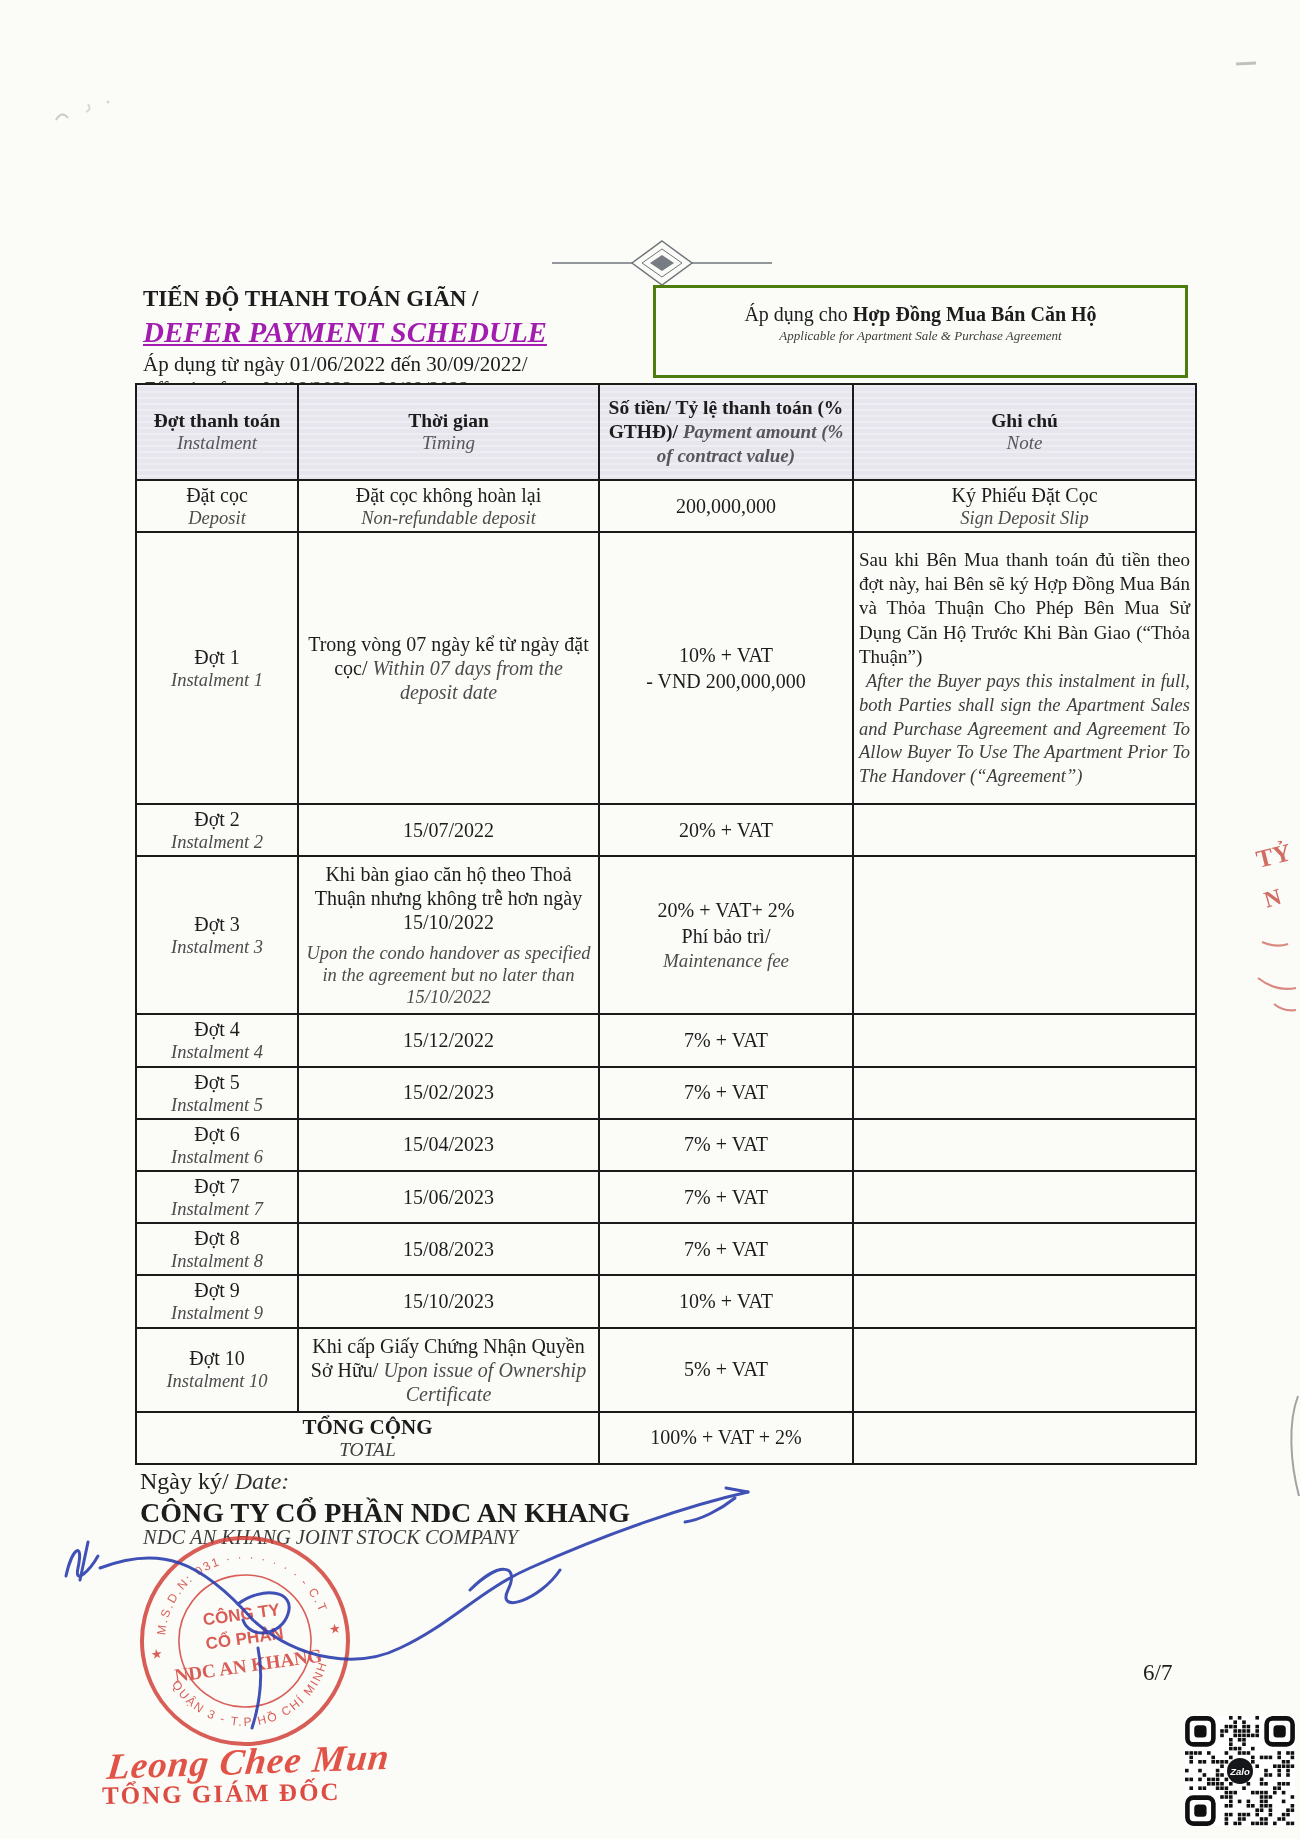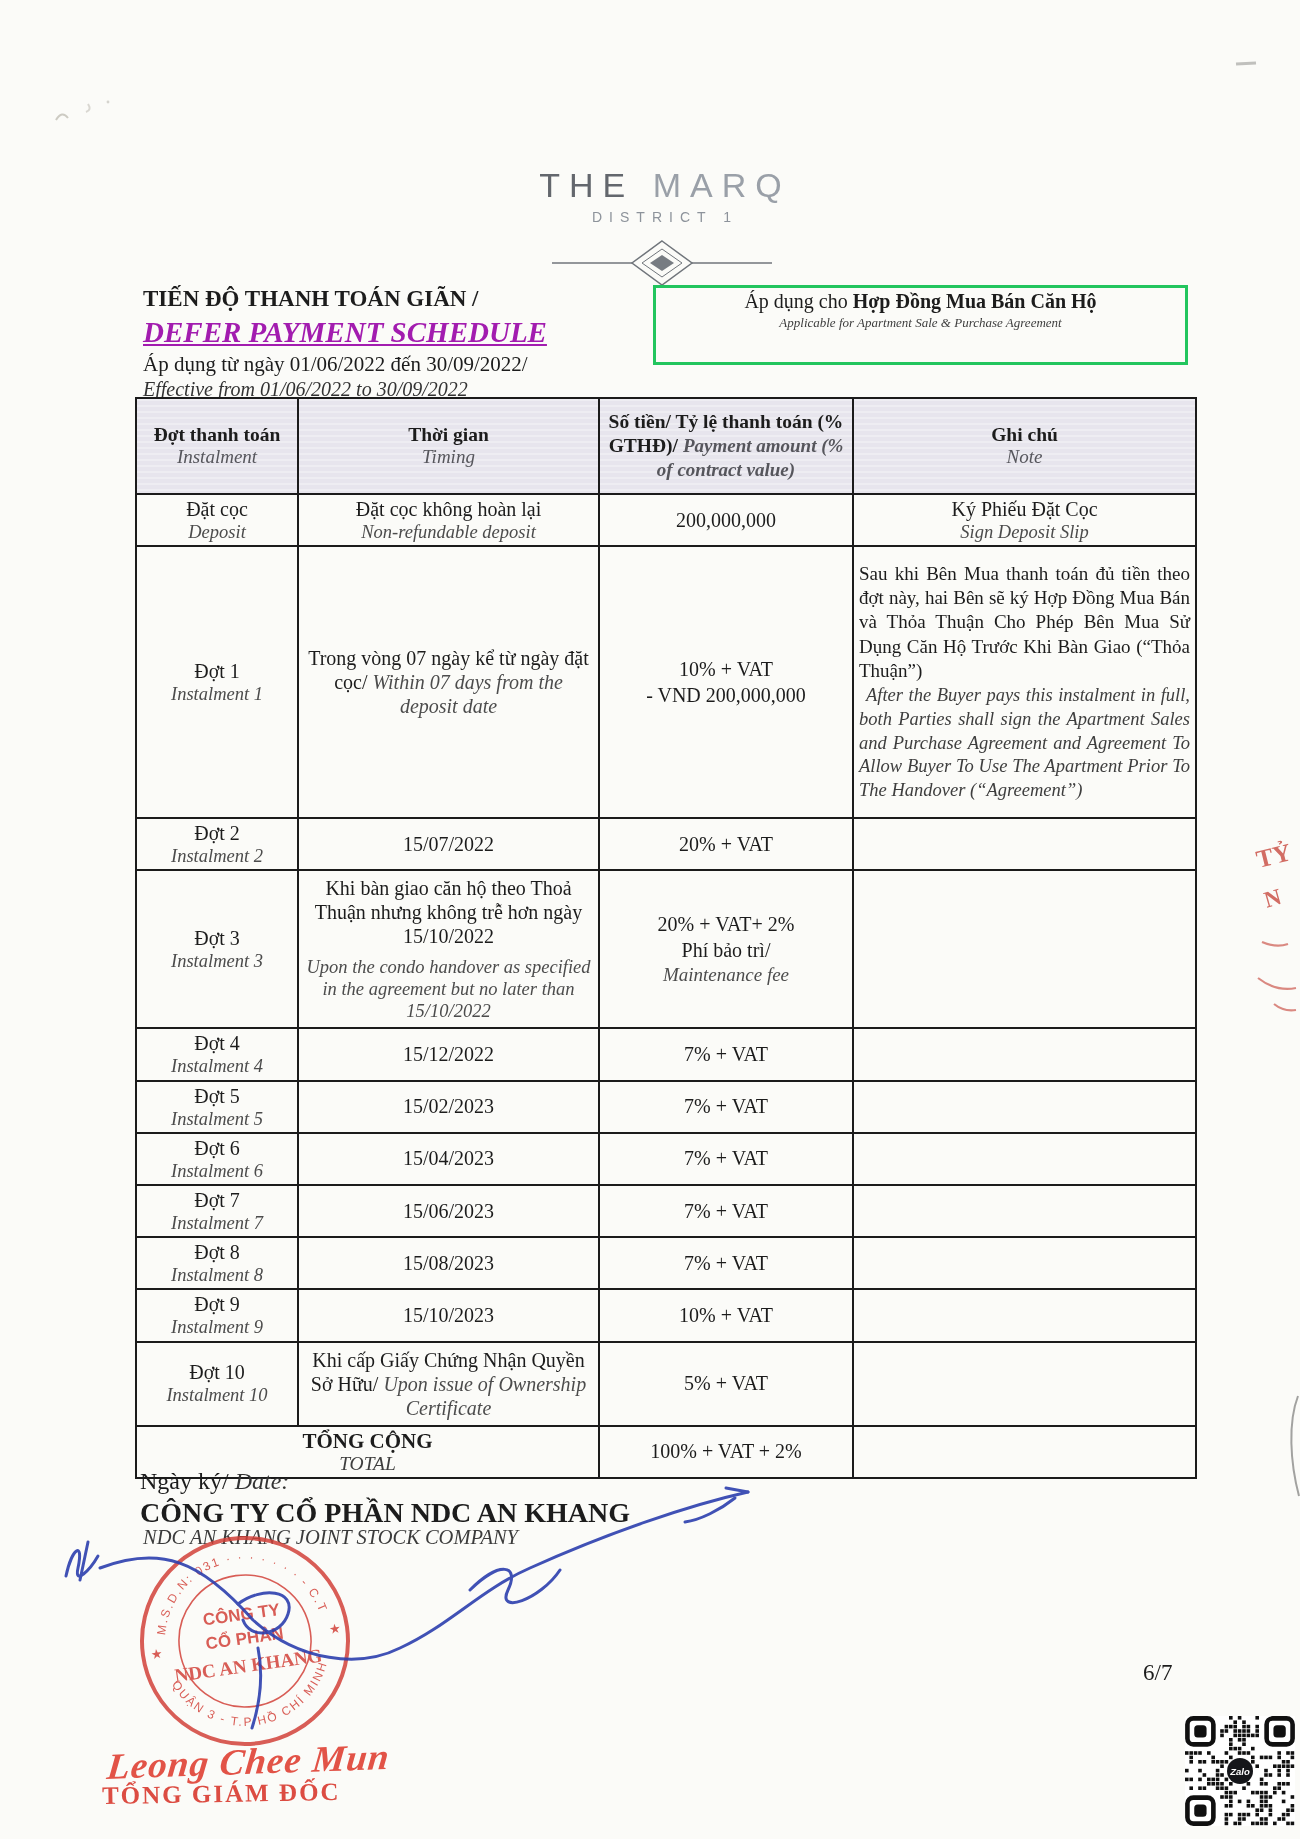--- a/index.html
+++ b/index.html
@@ -13,25 +13,25 @@
                  letter-spacing:7px;color:#8d939b;}
   .ornament{position:absolute;left:552px;top:238px;}
   
   .title-block{position:absolute;left:143px;top:285px;line-height:1.26;}
   .t-vi{font-size:23px;font-weight:bold;}
   .t-en{font-size:29px;font-weight:bold;font-style:italic;color:#a21caf;text-decoration:underline;}
   .t-eff-vi{font-size:21px;}
   .t-eff-en{font-size:20px;font-style:italic;color:#333;}
   
   .app-box{position:absolute;left:653px;top:285px;width:529px;height:72px;
-           border:3px solid #22c55e;text-align:center;padding-top:2px;box-sizing:content-box;}
+           border:3px solid #4d7c0f;text-align:center;padding-top:15px;box-sizing:content-box;}
   .app-vi{font-size:20px;} .app-vi b{font-weight:bold;}
   .app-en{font-size:13px;font-style:italic;color:#3d3d3d;margin-top:2px;}
   
-  table.sched{position:absolute;left:135px;top:397px;width:1060px;border-collapse:collapse;
+  table.sched{position:absolute;left:135px;top:383px;width:1060px;border-collapse:collapse;
               table-layout:fixed;}
   table.sched td{border:2px solid #1b1b1b;vertical-align:middle;text-align:center;
                  padding:2px 5px;font-size:20px;overflow:hidden;}
   td.hdr{background:#e7e5ed;background-image:repeating-linear-gradient(180deg,
          rgba(255,255,255,.30) 0 2px, rgba(0,0,0,0) 2px 6px);}
   .hdr .vi{font-weight:bold;font-size:19.5px;line-height:1.22;}
   .hdr .en{font-style:italic;font-size:19px;color:#56565c;line-height:1.2;}
   .hdr .vi b{font-weight:bold;}
   .cell-vi{line-height:1.2;}
   .cell-en{font-style:italic;font-size:18.5px;color:#4c4c4c;line-height:1.2;}
@@ -78,24 +78,20 @@
 
 <div class="page">
 
   <svg class="pencil" width="90" height="50">
     <path d="M14,32 q6,-10 12,-2" stroke="#b9b6ad" stroke-width="2" fill="none" opacity=".7"></path>
     <path d="M46,16 q4,6 -2,8" stroke="#c3c0b8" stroke-width="2" fill="none" opacity=".6"></path>
     <circle cx="66" cy="14" r="1.4" fill="#bdbab2" opacity=".6"></circle>
   </svg>
   <div class="dash-tr"></div>
 
-  <div class="logo">
-    <div class="logo-main"><span class="logo-the">THE</span> <span class="logo-marq">MARQ</span></div>
-    <div class="logo-district">DISTRICT 1</div>
-  </div>
   <svg class="ornament" width="220" height="50">
     <g stroke="#70757b" fill="none">
       <line x1="0" y1="25" x2="80" y2="25" stroke-width="1.6"></line>
       <line x1="140" y1="25" x2="220" y2="25" stroke-width="1.6"></line>
       <polygon points="110,3 140,25 110,47 80,25" stroke-width="1.5"></polygon>
       <polygon points="110,11 130,25 110,39 90,25" stroke-width="1"></polygon>
       <polygon points="110,17 122,25 110,33 98,25" fill="#777c82" stroke="none"></polygon>
     </g>
   </svg>
 

